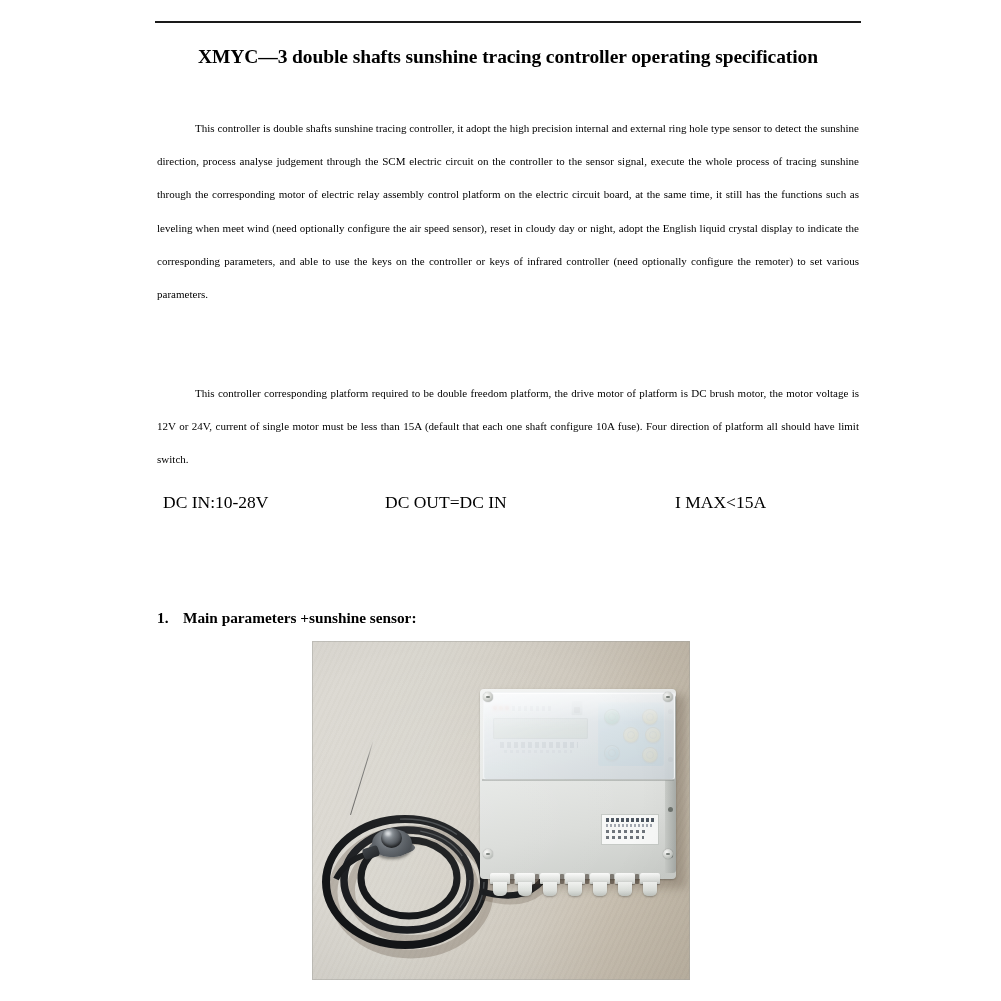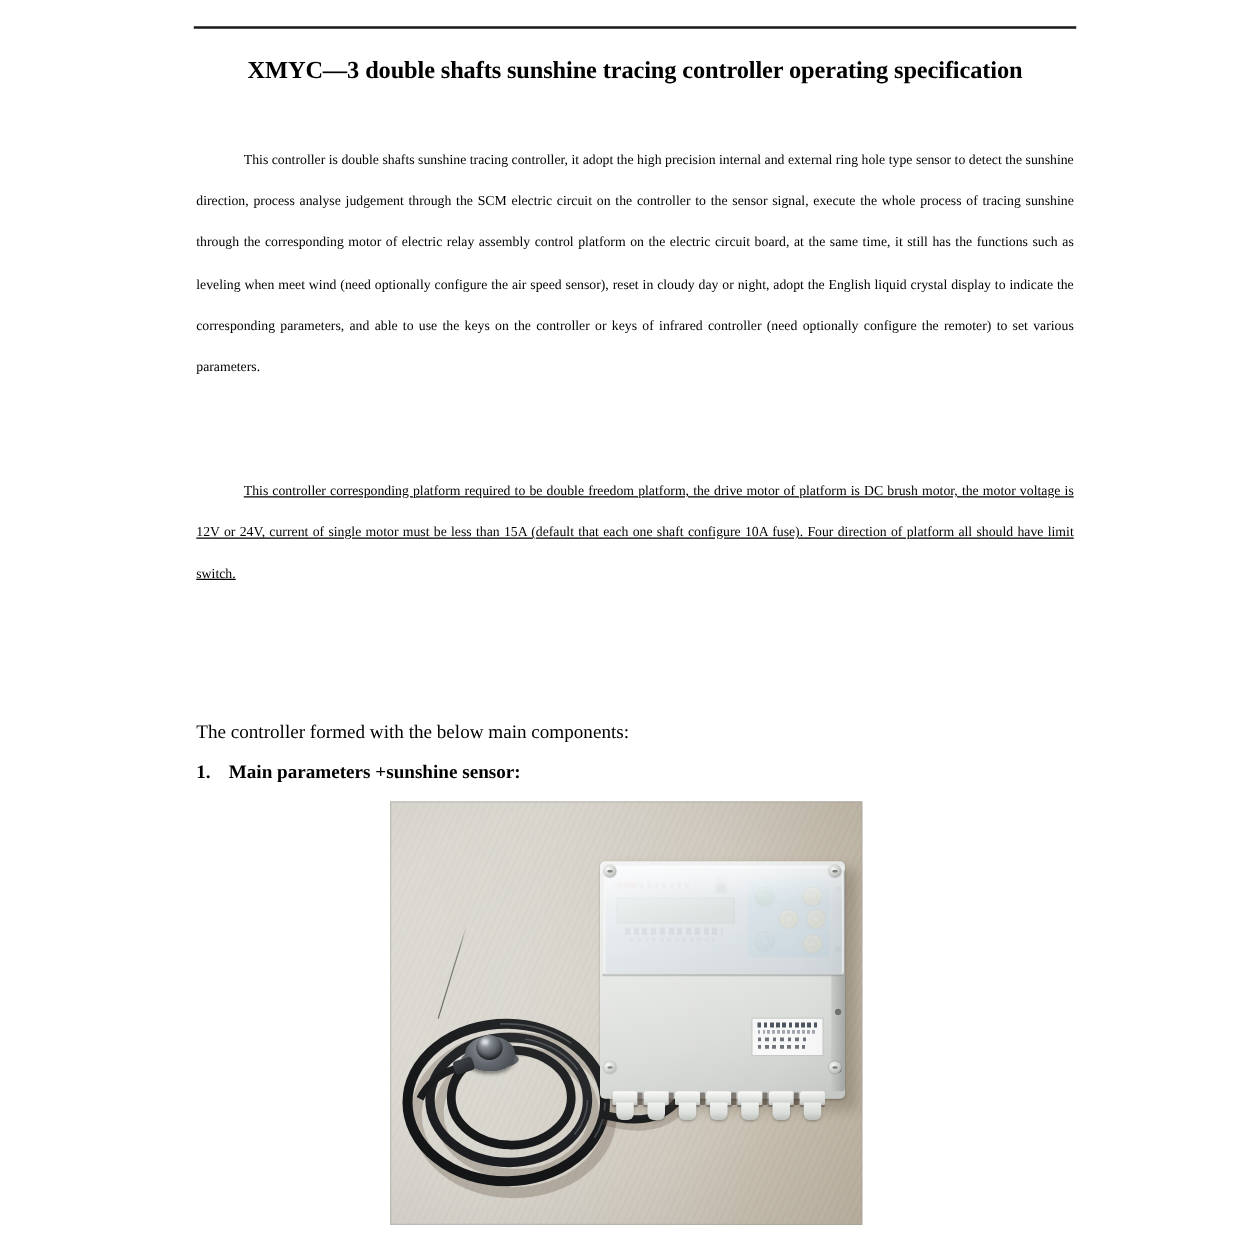--- a/index.html
+++ b/index.html
@@ -65,21 +65,21 @@
     text-align: justify;
   }
   
   .body-block p::after {
     content: "";
     display: inline-block;
     width: 100%;
   }
 
   #para-one { top: 112px; }
-  #para-two { top: 377px; text-decoration: underline; }
+  #para-two { top: 377px; }
 
   
   .spec-row {
     position: absolute;
     left: 163px;
     top: 489px;
     width: 700px;
     height: 26px;
     font-size: 17.5px;
     line-height: 26px;
@@ -527,22 +527,26 @@
   <div class="doc-title">XMYC—3 double shafts sunshine tracing controller operating specification</div>
 
   <div class="body-block" id="para-one">
     <p>This controller is double shafts sunshine tracing controller, it adopt the high precision internal and external ring hole type sensor to detect the sunshine direction, process analyse judgement through the SCM electric circuit on the controller to the sensor signal, execute the whole process of tracing sunshine through the corresponding motor of electric relay assembly control platform on the electric circuit board, at the same time, it still has the functions such as leveling when meet wind (need optionally configure the air speed sensor), reset in cloudy day or night, adopt the English liquid crystal display to indicate the corresponding parameters, and able to use the keys on the controller or keys of infrared controller (need optionally configure the remoter) to set various parameters.</p>
   </div>
 
   <div class="body-block" id="para-two">
     <p>This controller corresponding platform required to be double freedom platform, the drive motor of platform is DC brush motor, the motor voltage is 12V or 24V, current of single motor must be less than 15A (default that each one shaft configure 10A fuse). Four direction of platform all should have limit switch.</p>
   </div>
 
-
-  <div class="components-intro">The controller formed with the below main components:</div>
+  <div class="spec-row">
+    <span class="spec-item spec-dcin">DC IN:10-28V</span>
+    <span class="spec-item spec-dcout">DC OUT=DC IN</span>
+    <span class="spec-item spec-imax">I MAX&lt;15A</span>
+  </div>
+
 
   <div class="component-item">
     <span class="num">1.</span><span>Main parameters +sunshine sensor:</span>
   </div>
 
   <div class="photo">
     <div class="wall"></div>
     <div class="wall-tex"></div>
 
     <div class="whip"></div>

